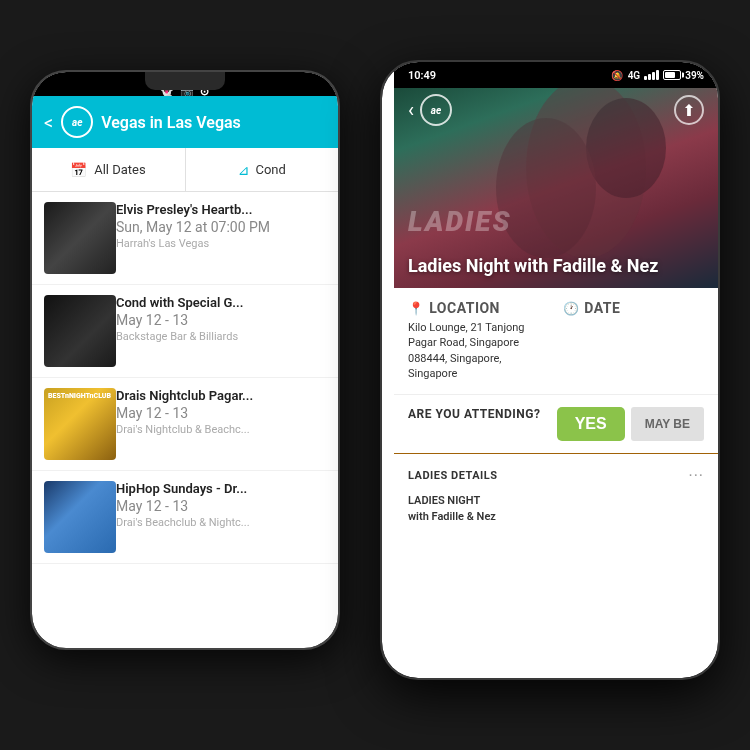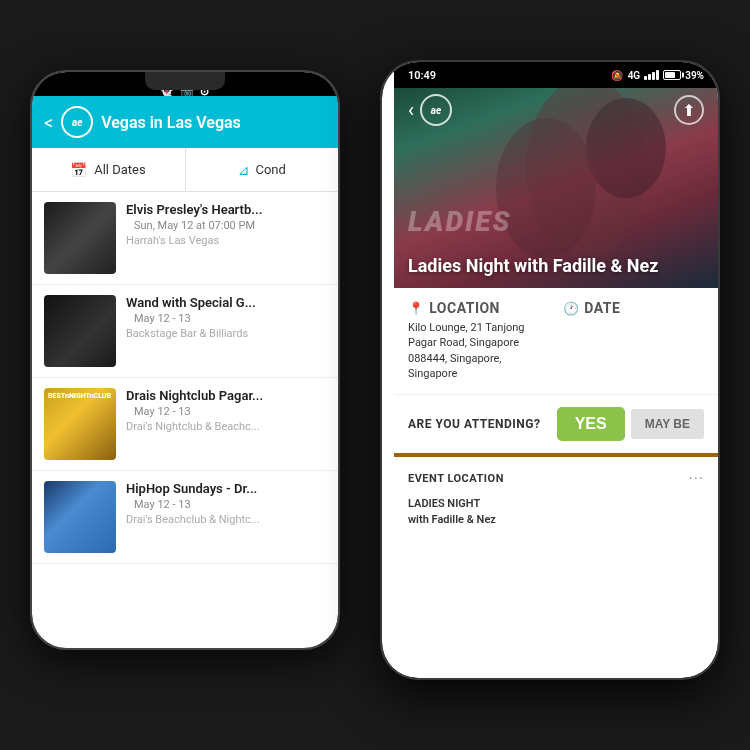--- a/index.html
+++ b/index.html
@@ -130,21 +130,20 @@
 
     .event-list {
       flex: 1;
       overflow: hidden;
     }
 
     .event-item {
       display: flex;
       padding: 10px 12px;
       border-bottom: 1px solid #f0f0f0;
-      gap: 10px;
     }
 
     .event-thumb {
       width: 72px;
       height: 72px;
       border-radius: 4px;
       flex-shrink: 0;
       overflow: hidden;
       background: #333;
     }
@@ -174,24 +173,23 @@
     .event-name {
       font-size: 13px;
       font-weight: 600;
       color: #222;
       white-space: nowrap;
       overflow: hidden;
       text-overflow: ellipsis;
     }
 
     .event-date {
-      font-size: 11px;
+      font-size: 14px;
       color: #888;
       margin-top: 2px;
-      margin-left: 8px;
     }
 
     .event-venue {
       font-size: 11px;
       color: #aaa;
       margin-top: 2px;
       white-space: nowrap;
       overflow: hidden;
       text-overflow: ellipsis;
     }
@@ -370,23 +368,22 @@
       font-size: 11px;
       color: #333;
       line-height: 1.4;
     }
 
     .location-icon { color: #e74c3c; }
     .date-icon { color: #00bcd4; }
 
     .front-attending {
       display: flex;
-      align-items: center;
       padding: 12px 14px;
-      border-bottom: 4px solid #a16207;
+      border-bottom: 1px solid #a16207;
       flex-shrink: 0;
     }
 
     .attending-label {
       font-size: 12px;
       font-weight: 700;
       color: #333;
       flex: 1;
       letter-spacing: 0.5px;
     }
@@ -520,21 +517,21 @@
         <div class="event-info">
           <div class="event-name">Elvis Presley's Heartb...</div>
           <div class="event-date">Sun, May 12 at 07:00 PM</div>
           <div class="event-venue">Harrah's Las Vegas</div>
         </div>
       </div>
 
       <div class="event-item">
         <div class="event-thumb thumb-2"></div>
         <div class="event-info">
-          <div class="event-name">Wand with Special G...</div>
+          <div class="event-name">Cond with Special G...</div>
           <div class="event-date">May 12 - 13</div>
           <div class="event-venue">Backstage Bar &amp; Billiards</div>
         </div>
       </div>
 
       <div class="event-item">
         <div class="event-thumb thumb-3"></div>
         <div class="event-info">
           <div class="event-name">Drais Nightclub Pagar...</div>
           <div class="event-date">May 12 - 13</div>
@@ -619,21 +616,21 @@
     </div>
 
     <div class="front-attending">
       <span class="attending-label">ARE YOU ATTENDING?</span>
       <button class="btn-yes">YES</button>
       <button class="btn-maybe">MAY BE</button>
     </div>
 
     <div class="front-event-details-section">
       <div class="details-header-row">
-        <span class="details-section-title">EVENT LOCATION</span>
+        <span class="details-section-title">LADIES DETAILS</span>
         <span class="dots-menu">···</span>
       </div>
       <div class="details-content">
         LADIES NIGHT<br>with Fadille &amp; Nez
       </div>
     </div>
   </div>
 </div>
 
 </body></html>

